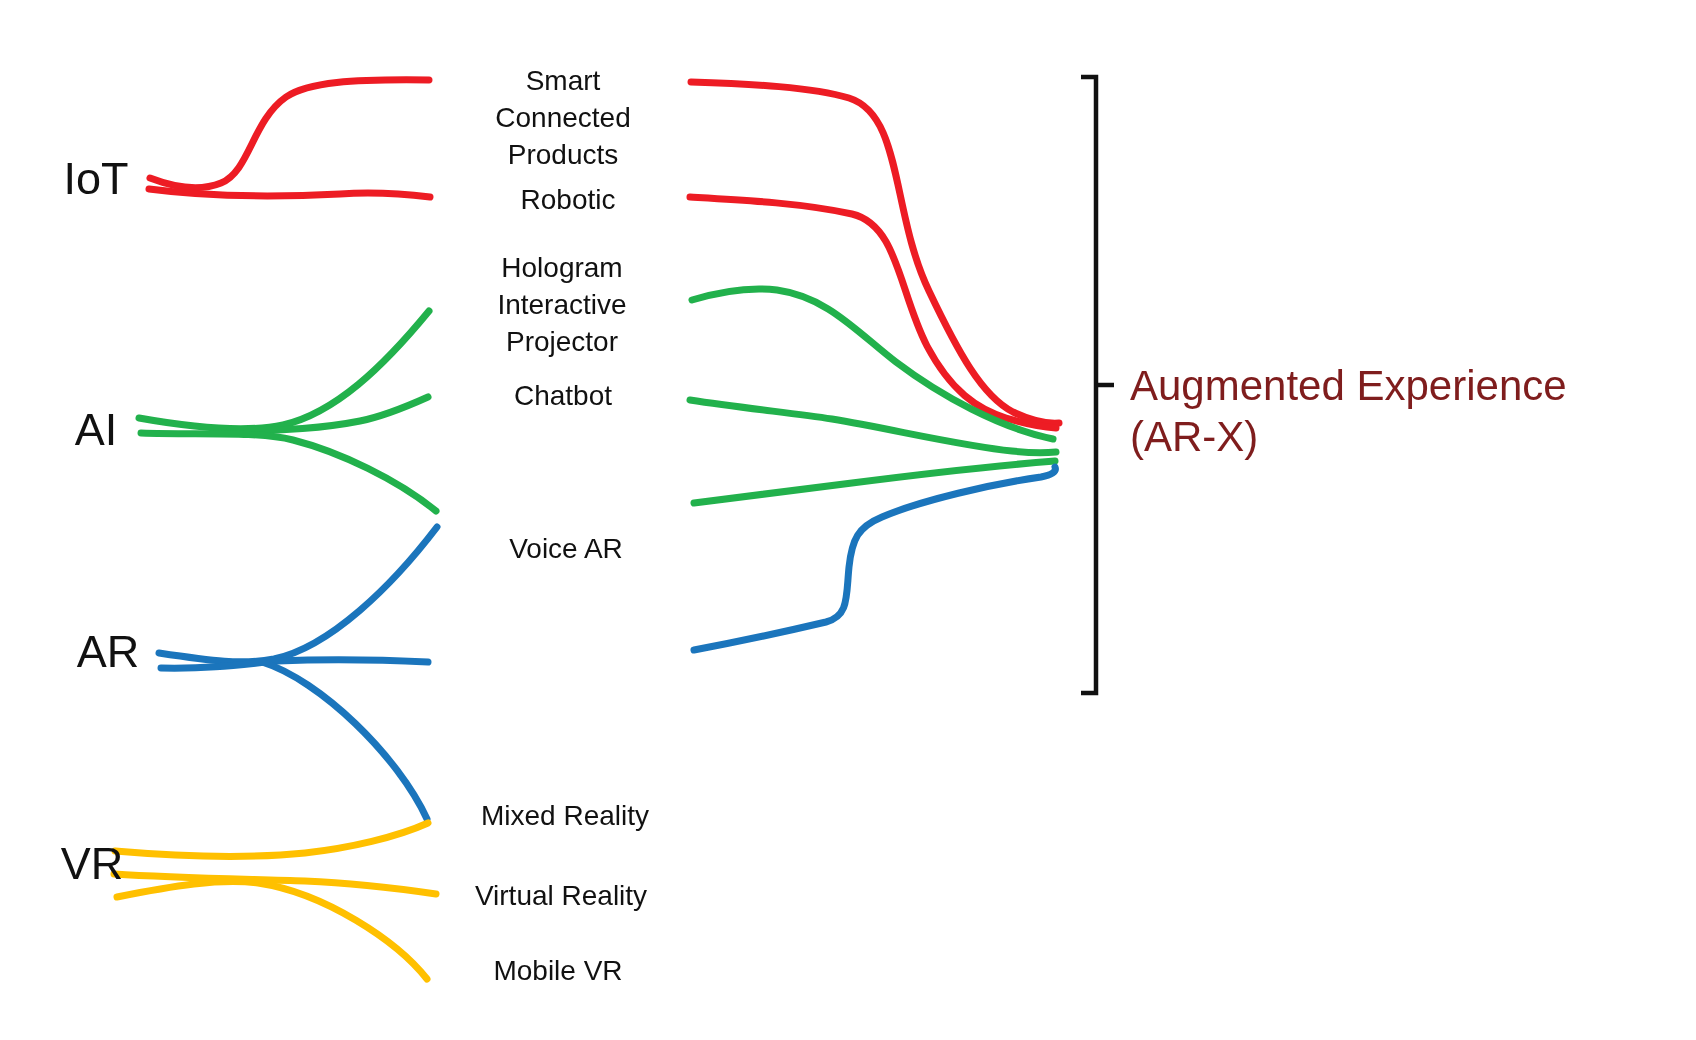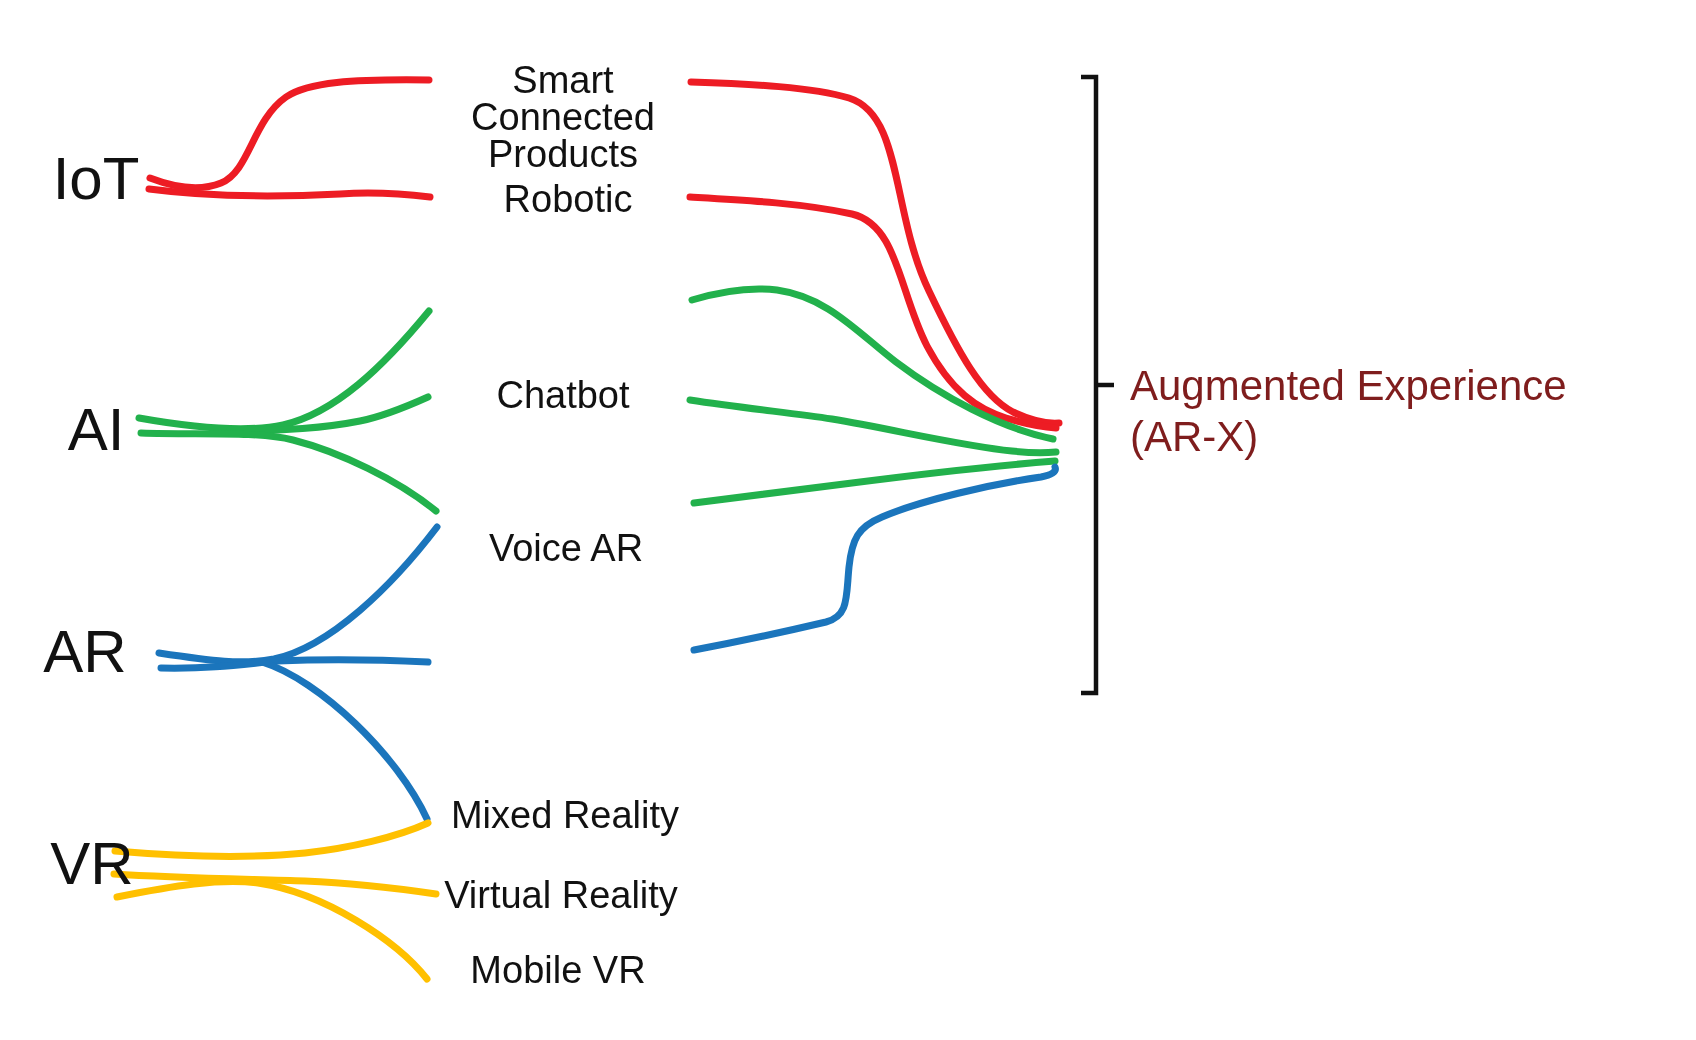--- a/index.html
+++ b/index.html
@@ -3,22 +3,22 @@
 <meta charset="utf-8">
 <style>
   html,body{margin:0;padding:0;background:#fff;}
   #stage{position:relative;width:1696px;height:1040px;background:#ffffff;overflow:hidden;
          font-family:"Liberation Sans",sans-serif;color:#111;}
   #flows{position:absolute;left:0;top:0;}
   path.flow{fill:none;stroke-width:7;stroke-linecap:round;}
   path.bracket{fill:none;stroke-width:4.5;stroke-linecap:butt;stroke-linejoin:miter;}
   .lbl{position:absolute;transform:translate(-50%,-50%);white-space:pre-line;
        text-align:center;color:#111;}
-  .group-lbl{font-size:60px;line-height:48px;}
-  .tech-lbl{font-size:38px;line-height:37px;}
+  .group-lbl{font-size:45px;line-height:48px;}
+  .tech-lbl{font-size:28px;line-height:37px;}
   .outcome-lbl{position:absolute;transform:translateY(-50%);white-space:pre-line;
        text-align:left;font-size:42px;line-height:51px;color:#7f1d1d;}
 </style>
 </head>
 <body>
 
 <div id="stage">
 
   <svg id="flows" width="1696" height="1040" viewBox="0 0 1696 1040">
 
@@ -43,27 +43,30 @@
     <path class="flow" d="M 690 400 C 742 408 792 413 832 419 C 892 429 962 446 1012 451 C 1030 453 1045 453 1056 452" stroke="#22B14C"></path>
     <path class="flow" d="M 694 503 C 752 496 802 489 852 483 C 922 474 992 466 1055 461" stroke="#22B14C"></path>
     <path class="flow" d="M 694 650 C 742 641 792 630 826 622 C 849 616 846 597 849 567 C 852 539 858 527 882 517 C 922 500 992 484 1041 477 C 1051 475 1057 472 1055 467" stroke="#1B75BC"></path>
 
     <path class="bracket" d="M 1081 77 L 1096 77 L 1096 693 L 1081 693" stroke="#111111"></path>
     <path class="bracket" d="M 1096 385 L 1114 385" stroke="#111111"></path>
   </svg>
 
   <div class="lbl group-lbl" style="left:96px;top:179px;">IoT</div>
   <div class="lbl group-lbl" style="left:96px;top:430px;">AI</div>
-  <div class="lbl group-lbl" style="left:85px;top:652px;text-align:right;">AR</div>
+  <div class="lbl group-lbl" style="left:108px;top:652px;text-align:right;">AR</div>
   <div class="lbl group-lbl" style="left:92px;top:864px;">VR</div>
 
   <div class="lbl tech-lbl" style="left:563px;top:117px;">Smart
 Connected
 Products</div>
   <div class="lbl tech-lbl" style="left:561px;top:199px;margin-left:7px;">Robotic</div>
+  <div class="lbl tech-lbl" style="left:562px;top:304px;">Hologram
+Interactive
+Projector</div>
   <div class="lbl tech-lbl" style="left:563px;top:395px;">Chatbot</div>
   <div class="lbl tech-lbl" style="left:566px;top:500px;margin-top:48px;">Voice AR</div>
   <div class="lbl tech-lbl" style="left:565px;top:815px;">Mixed Reality</div>
   <div class="lbl tech-lbl" style="left:561px;top:895px;">Virtual Reality</div>
   <div class="lbl tech-lbl" style="left:558px;top:970px;">Mobile VR</div>
 
   <div class="outcome-lbl" style="left:1130px;top:411px;">Augmented Experience
 (AR-X)</div>
 
 </div>

